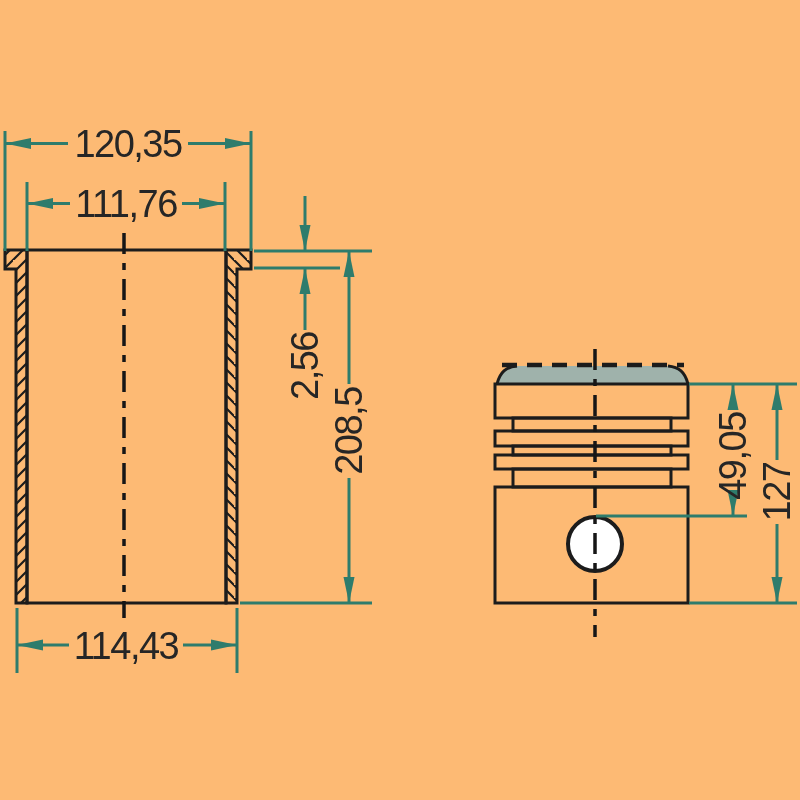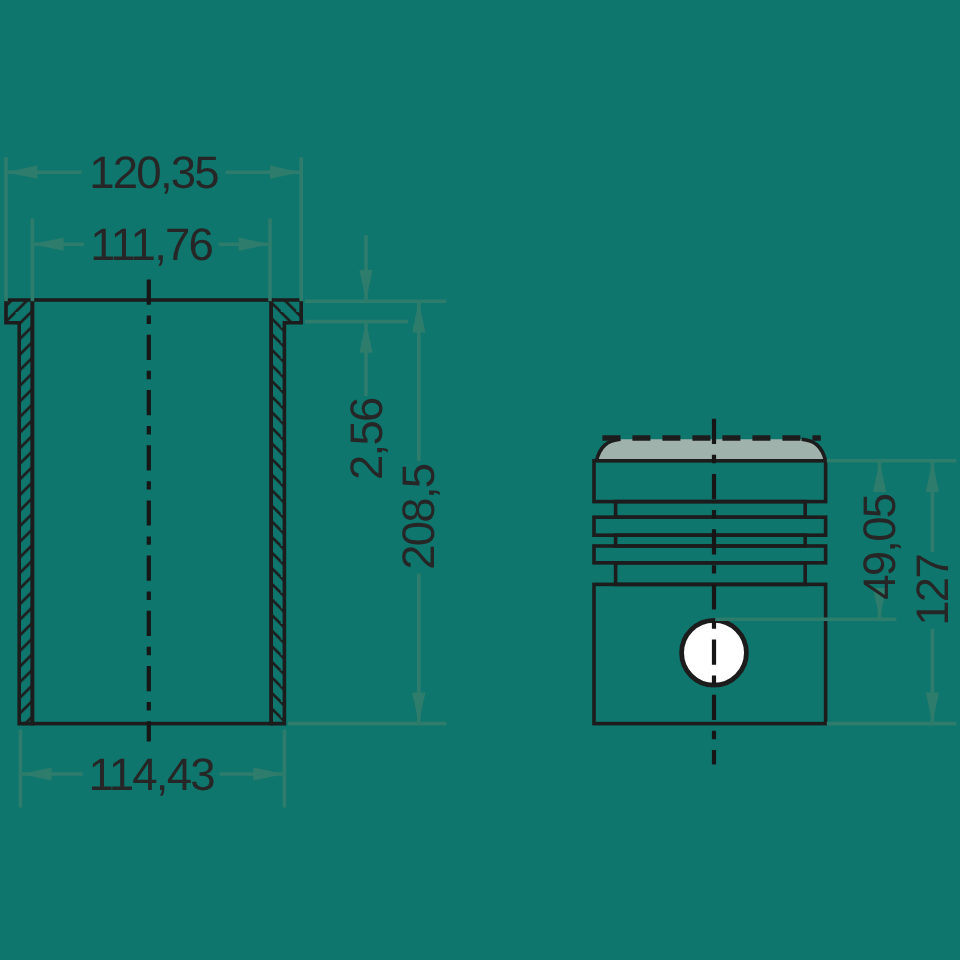--- a/index.html
+++ b/index.html
@@ -1,16 +1,16 @@
 <!DOCTYPE html>
 <html><head>
 <meta charset="utf-8">
 <style>
   html,body{margin:0;padding:0;background:#ffffff;}
-  .canvas-wrap{position:relative;width:800px;height:800px;background:#0f766e;overflow:hidden;text-align:center;}
+  .canvas-wrap{position:relative;width:800px;height:800px;background:#fdba74;overflow:hidden;text-align:center;}
   svg{display:block;}
   .k3{stroke:#1c1c1c;stroke-width:3;fill:none;stroke-linejoin:miter;}
   .cl{stroke:#161616;stroke-width:3.5;fill:none;stroke-dasharray:21 9 7 9;}
   .t{stroke:#2e7c6c;stroke-width:3;fill:none;}
   .ar{fill:#2e7c6c;stroke:none;}
   .dim{font-family:"Liberation Sans",sans-serif;font-size:38px;fill:#262626;letter-spacing:-1.5px;text-anchor:middle;}
 </style>
 </head>
 <body>
 

